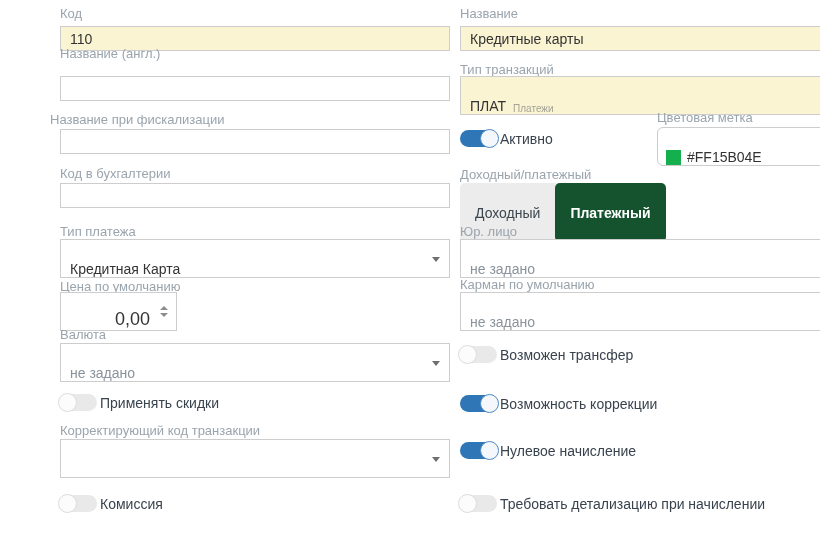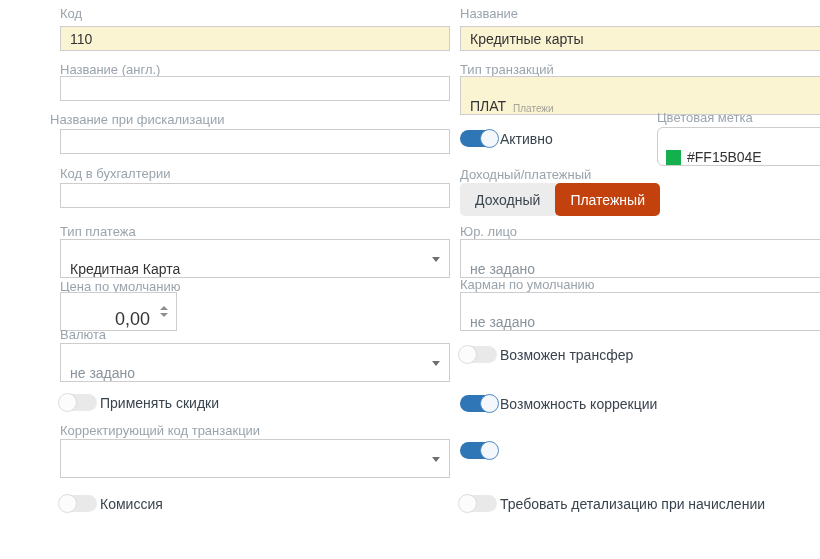--- a/index.html
+++ b/index.html
@@ -41,44 +41,44 @@
   .toggle.on{background:#2e76b5;}
   .toggle.off{background:#e9e9e9;}
   .knob{position:absolute;top:-1px;width:19px;height:19px;border-radius:50%;box-sizing:border-box;}
   .toggle.on .knob{right:-2px;background:#f4f8fc;border:1px solid #4e89c2;}
   .toggle.off .knob{left:-2px;background:#fcfcfc;border:1px solid #dcdcdc;}
   .toggle-lbl{margin-left:3px;font-size:14px;color:#39434e;white-space:nowrap;text-align:center;}
   
   .seg{position:absolute;display:flex;background:#ececec;border-radius:5px;}
   .seg-btn{
     height:33px;display:flex;align-items:center;justify-content:center;
-    font-size:14px;color:#3c464f;padding:0 15px;border-radius:5px;cursor:pointer;white-space:nowrap;
+    font-size:14px;color:#3c464f;padding:13px 15px;border-radius:5px;cursor:pointer;white-space:nowrap;
   }
-  .seg-btn.selected{background:#c2410c;color:#fff;}
+  .seg-btn.selected{background:#14532d;color:#fff;font-weight:bold;}
   
   .color-box{padding:0 30px 0 8px;border-radius:6px;}
   .swatch{width:15px;height:15px;margin-right:6px;flex:0 0 auto;background:#15b04e;}
   .dd-btn{
     position:absolute;right:0;top:0;bottom:0;width:23px;
     border-left:1px solid #d6d6d6;display:flex;align-items:center;justify-content:center;
   }
   .dd-btn .chev2{
     width:0;height:0;border-left:4px solid transparent;border-right:4px solid transparent;
     border-top:5px solid #6f6f6f;
   }
 </style>
 </head>
 <body>
 
 <div id="root">
 
   <div class="lbl" style="left:13px;top:6px">Код</div>
   <input class="txt yellow" style="left: 13px; top: 26px; width: 390px;" value="110">
 
-  <div class="lbl" style="left:13px;top:62px">Название (англ.)</div>
+  <div class="lbl" style="left:13px;top:46px">Название (англ.)</div>
   <input class="txt" style="left: 13px; top: 76px; width: 390px;" value="">
 
   <div class="lbl" style="left:3px;top:112px">Название при фискализации</div>
   <input class="txt" style="left: 13px; top: 129px; width: 390px;" value="">
 
   <div class="lbl" style="left:13px;top:166px">Код в бухгалтерии</div>
   <input class="txt" style="left: 13px; top: 183px; width: 390px;" value="">
 
   <div class="lbl" style="left:13px;top:224px">Тип платежа</div>
   <div class="box" style="left:13px;top:239px;width:390px">
@@ -176,20 +176,21 @@
     <div class="toggle on">
         <div class="knob"></div>
       </div>
     <div class="toggle-lbl">Возможность коррекции</div>
   </div>
 
   <div class="toggle-row" style="left:413px;top:441px">
     <div class="toggle on">
         <div class="knob"></div>
       </div>
+    <div class="toggle-lbl">Нулевое начисление</div>
   </div>
 
   <div class="toggle-row" style="left:413px;top:494px">
     <div class="toggle off">
         <div class="knob"></div>
       </div>
     <div class="toggle-lbl">Требовать детализацию при начислении</div>
   </div>
 
 </div>

